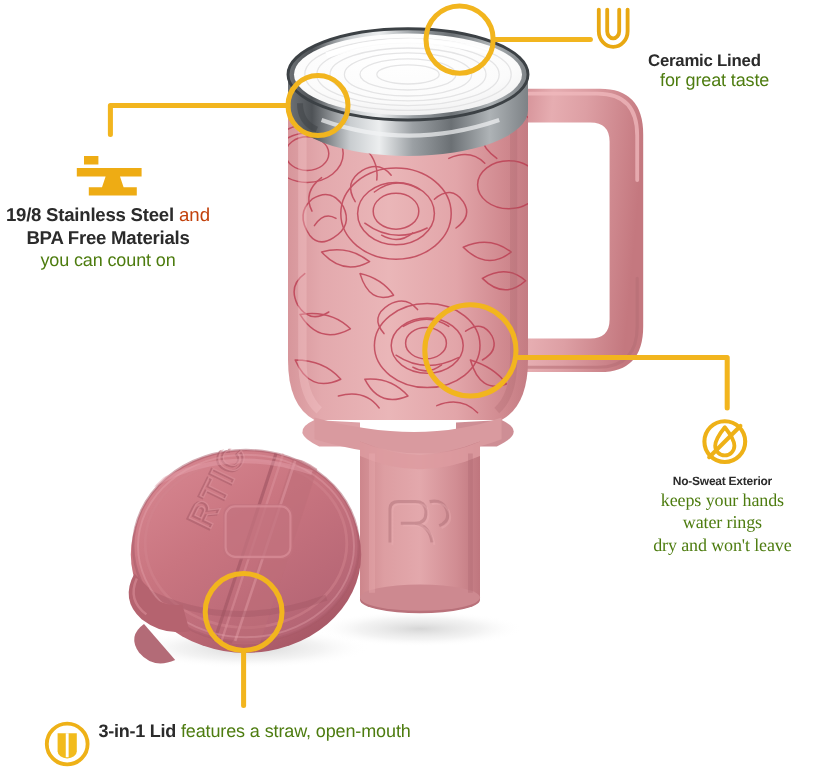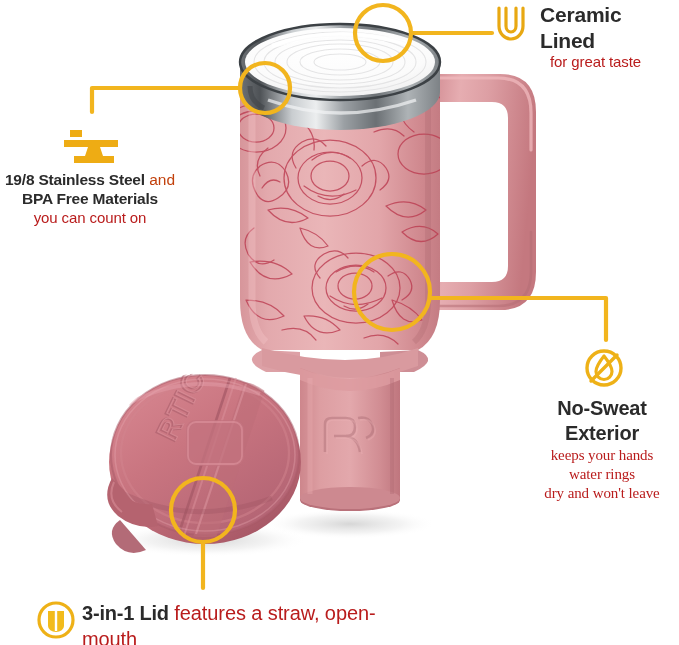--- a/index.html
+++ b/index.html
@@ -16,45 +16,45 @@
   
   .abs{position:absolute;}
 
   
   .feat-title{
     font-weight:bold;
     color:#2b2b2b;
     letter-spacing:-0.2px;
   }
   .feat-body{
-    color:#b91c1c;
+    color:#4d7c0f;
     font-weight:400;
     letter-spacing:-0.1px;
   }
 
   
   #ceramic-text{left:540px;top:2px;width:140px;text-align:left;line-height:1.22;}
-  #ceramic-text .feat-title{font-size:21px;display:block;}
+  #ceramic-text .feat-title{font-size:14px;display:block;margin-top:40px;}
   #ceramic-text .feat-body{font-size:15px;display:block;margin-left:10px;}
 
   
   #steel-text{left:-4px;top:170px;width:188px;text-align:center;line-height:1.25;}
   #steel-text .l1{font-size:15.5px;}
   #steel-text .l2{font-size:15.5px;display:block;}
   #steel-text .l3{font-size:15px;display:block;}
   #steel-text .reg{font-weight:400;color:#c2410c;}
 
   
   #sweat-text{left:524px;top:396px;width:156px;text-align:center;line-height:1.26;}
-  #sweat-text .feat-title{font-size:20px;display:block;}
+  #sweat-text .feat-title{font-size:10px;display:block;}
   #sweat-text .feat-body{font-size:15px;display:block;font-family:Liberation Serif, serif;}
 
   
   #lid-text{left:82px;top:600px;width:330px;text-align:left;line-height:1.3;}
-  #lid-text span{font-size:20px;}
+  #lid-text span{font-size:15px;}
 
   
   #callouts{position:absolute;left:0;top:0;width:679px;height:645px;pointer-events:none;}
 
   
   #product{position:absolute;left:0;top:0;width:679px;height:645px;}
 </style>
 </head>
 <body>
 

